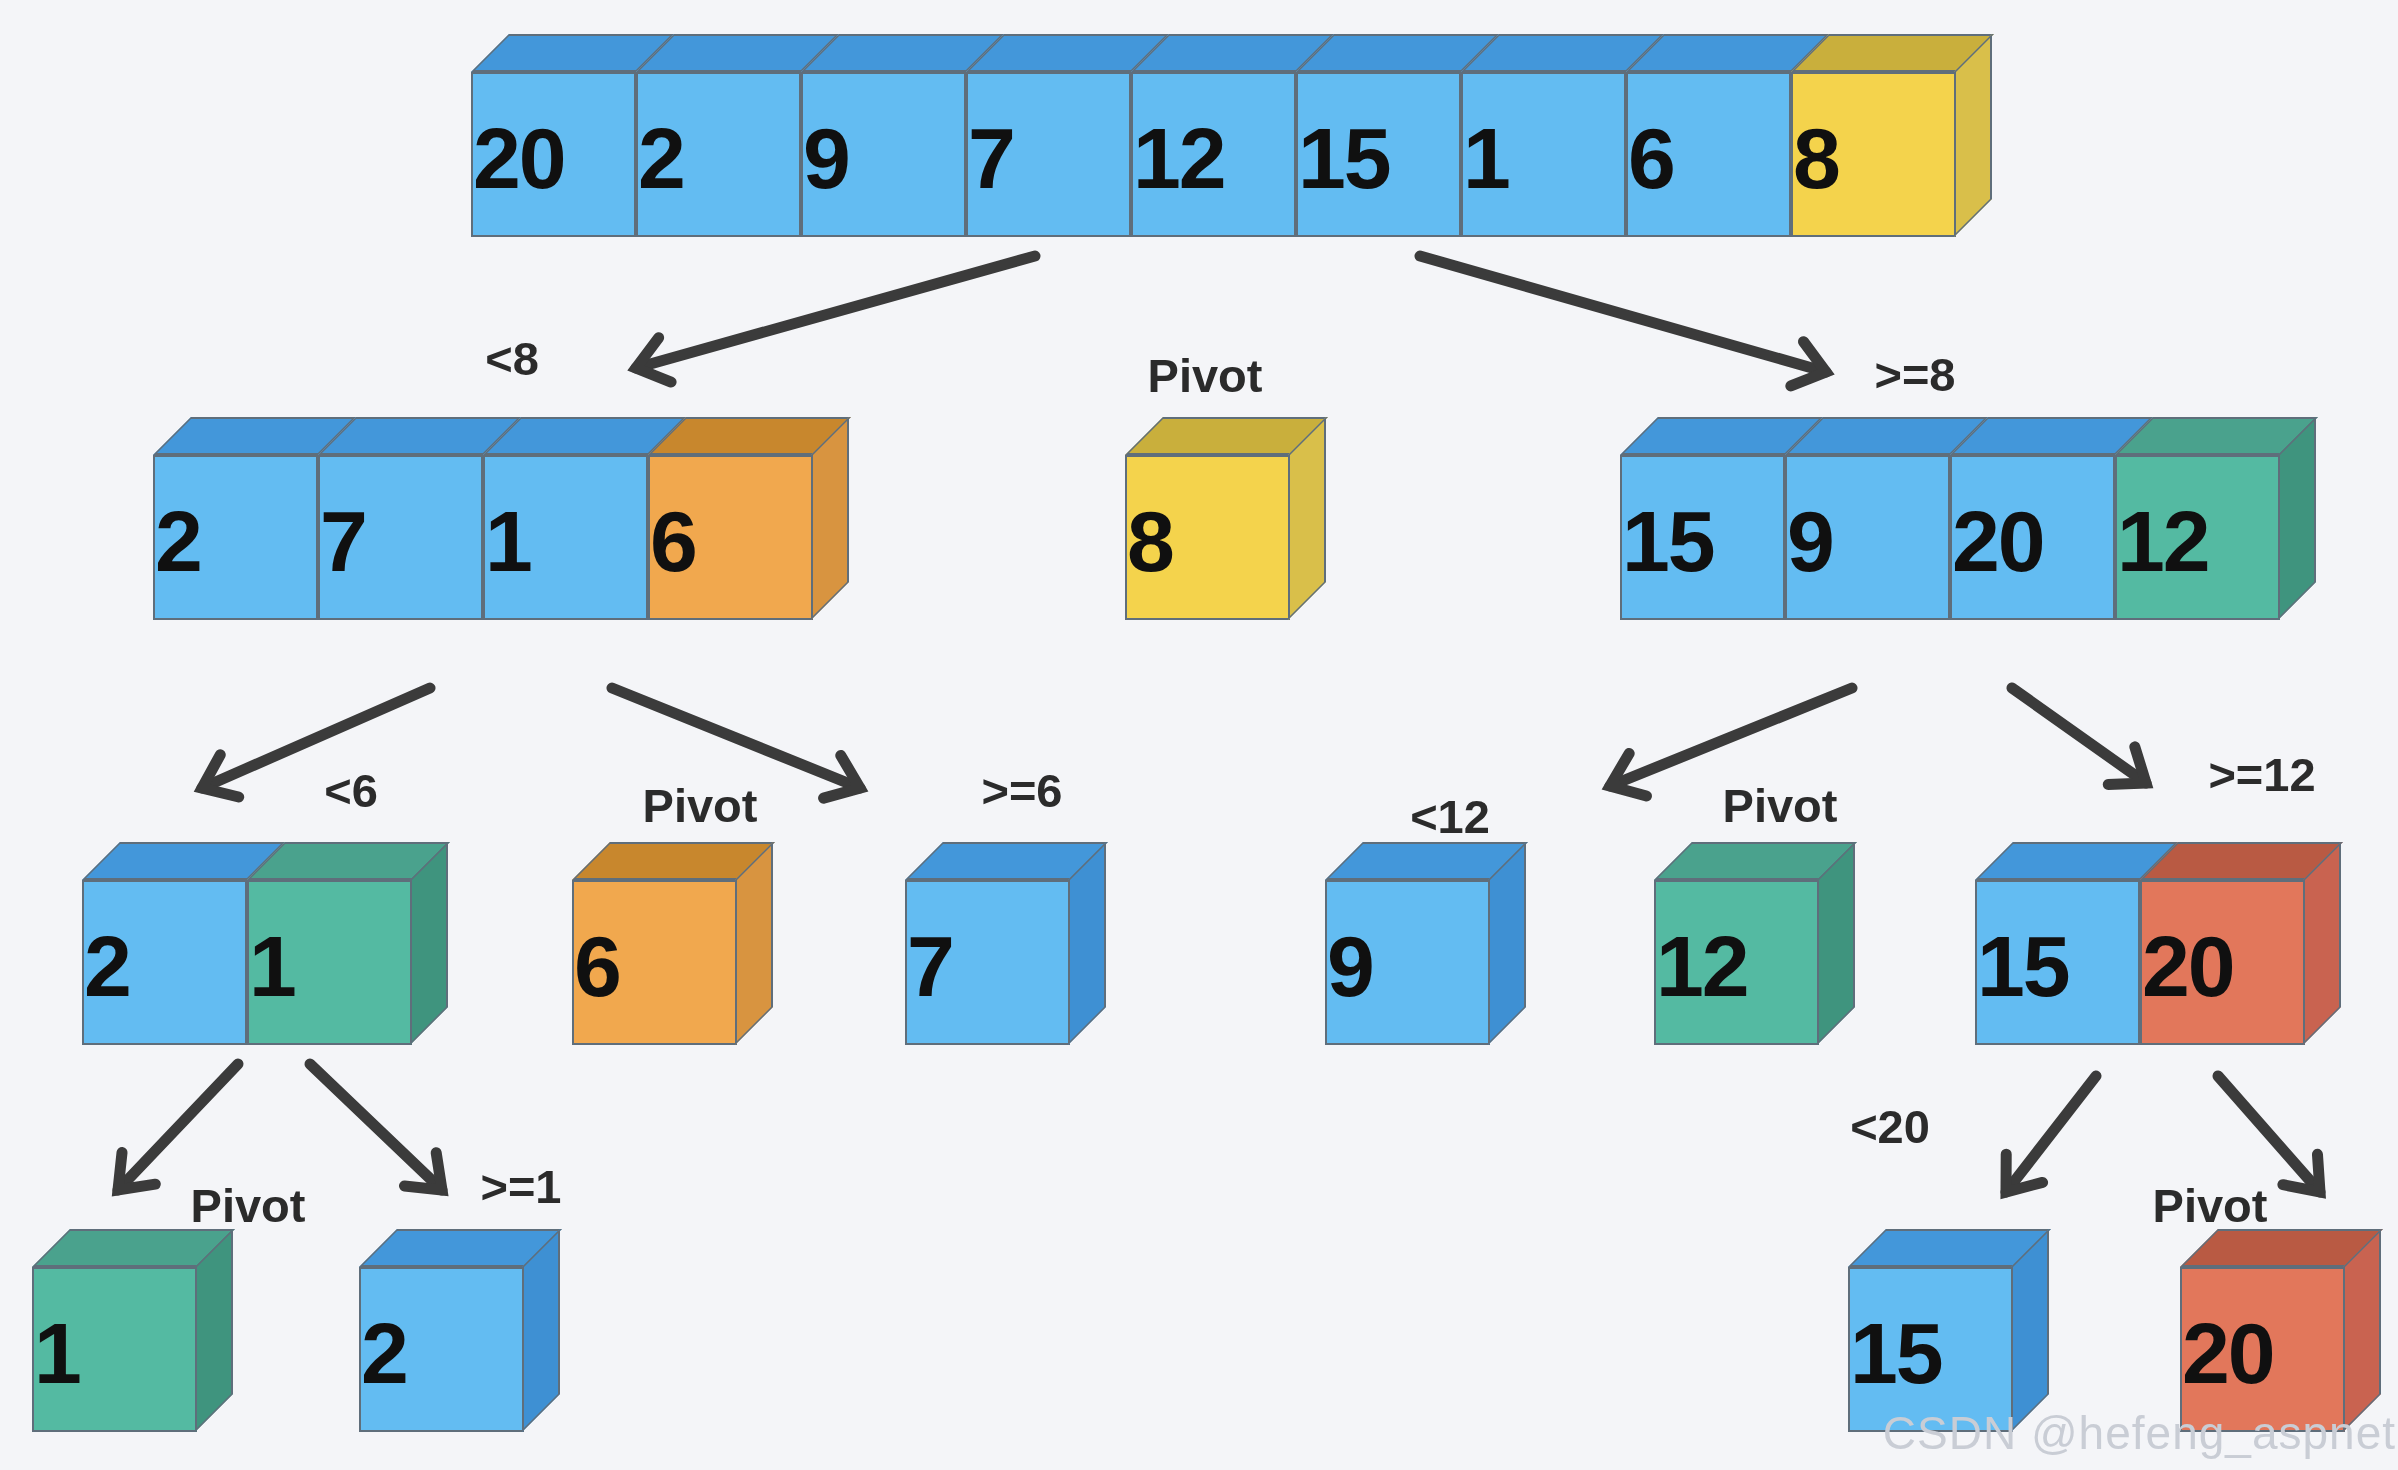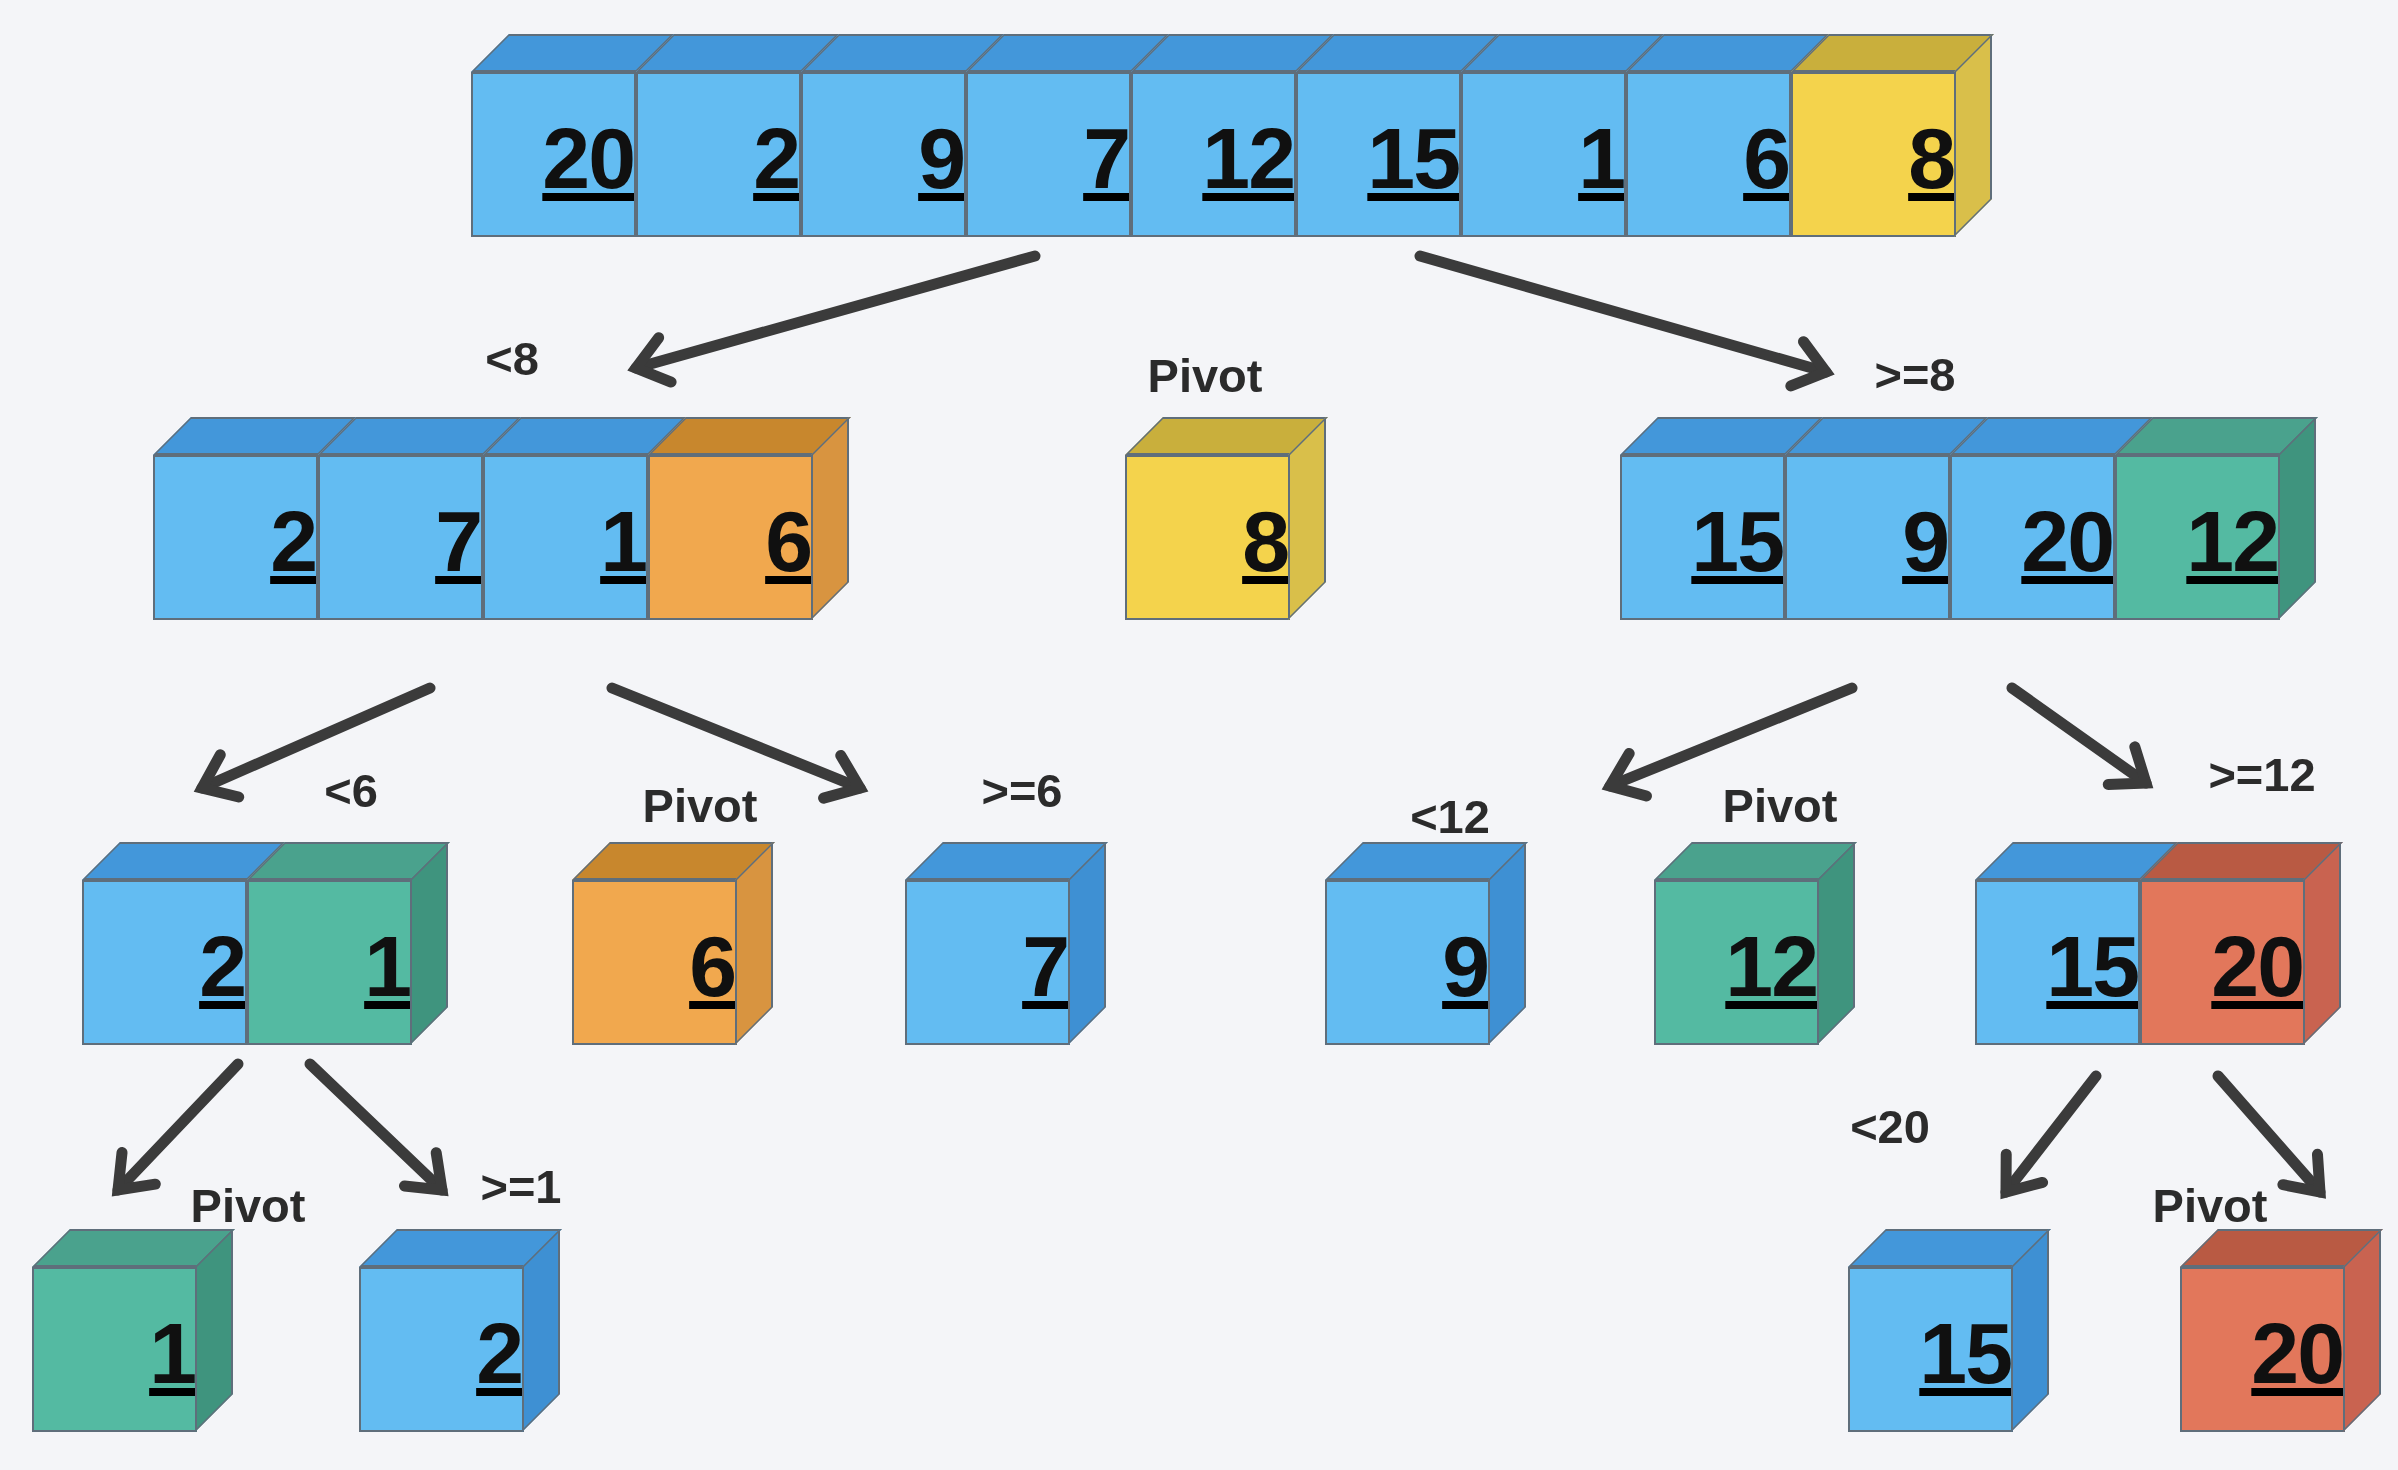--- a/index.html
+++ b/index.html
@@ -14,21 +14,21 @@
     overflow:hidden;
     background:#f4f5f8;
   }
   
   .block{
     position:absolute;
     width:165px;height:165px;
     box-sizing:border-box;
     background:var(--f);
     border:2px solid #5f6e7b;
-    display:flex;align-items:center;justify-content:flex-end;text-decoration:underline;
+    display:flex;align-items:center;justify-content:flex-start;
   }
   .block .num{
     font-size:86px;
     font-weight:600;
     color:#101010;
     line-height:1;
     padding-top:6px;
     letter-spacing:-2px;
   }
   
@@ -209,13 +209,14 @@
       <div class="lbl" style="left: 1022px; top: 790px;">&gt;=6</div>
       <div class="lbl" style="left: 1450px; top: 816px;">&lt;12</div>
       <div class="lbl" style="left: 1780px; top: 805px;">Pivot</div>
       <div class="lbl" style="left: 2262px; top: 774px;">&gt;=12</div>
       <div class="lbl" style="left: 248px; top: 1205px;">Pivot</div>
       <div class="lbl" style="left: 521px; top: 1186px;">&gt;=1</div>
       <div class="lbl" style="left: 1890px; top: 1126px;">&lt;20</div>
       <div class="lbl" style="left: 2210px; top: 1205px;">Pivot</div>
     </div>
 
+  <div id="watermark" style="color: rgb(201, 205, 213);">CSDN @hefeng_aspnet</div>
 </div>
 
 </body></html>

